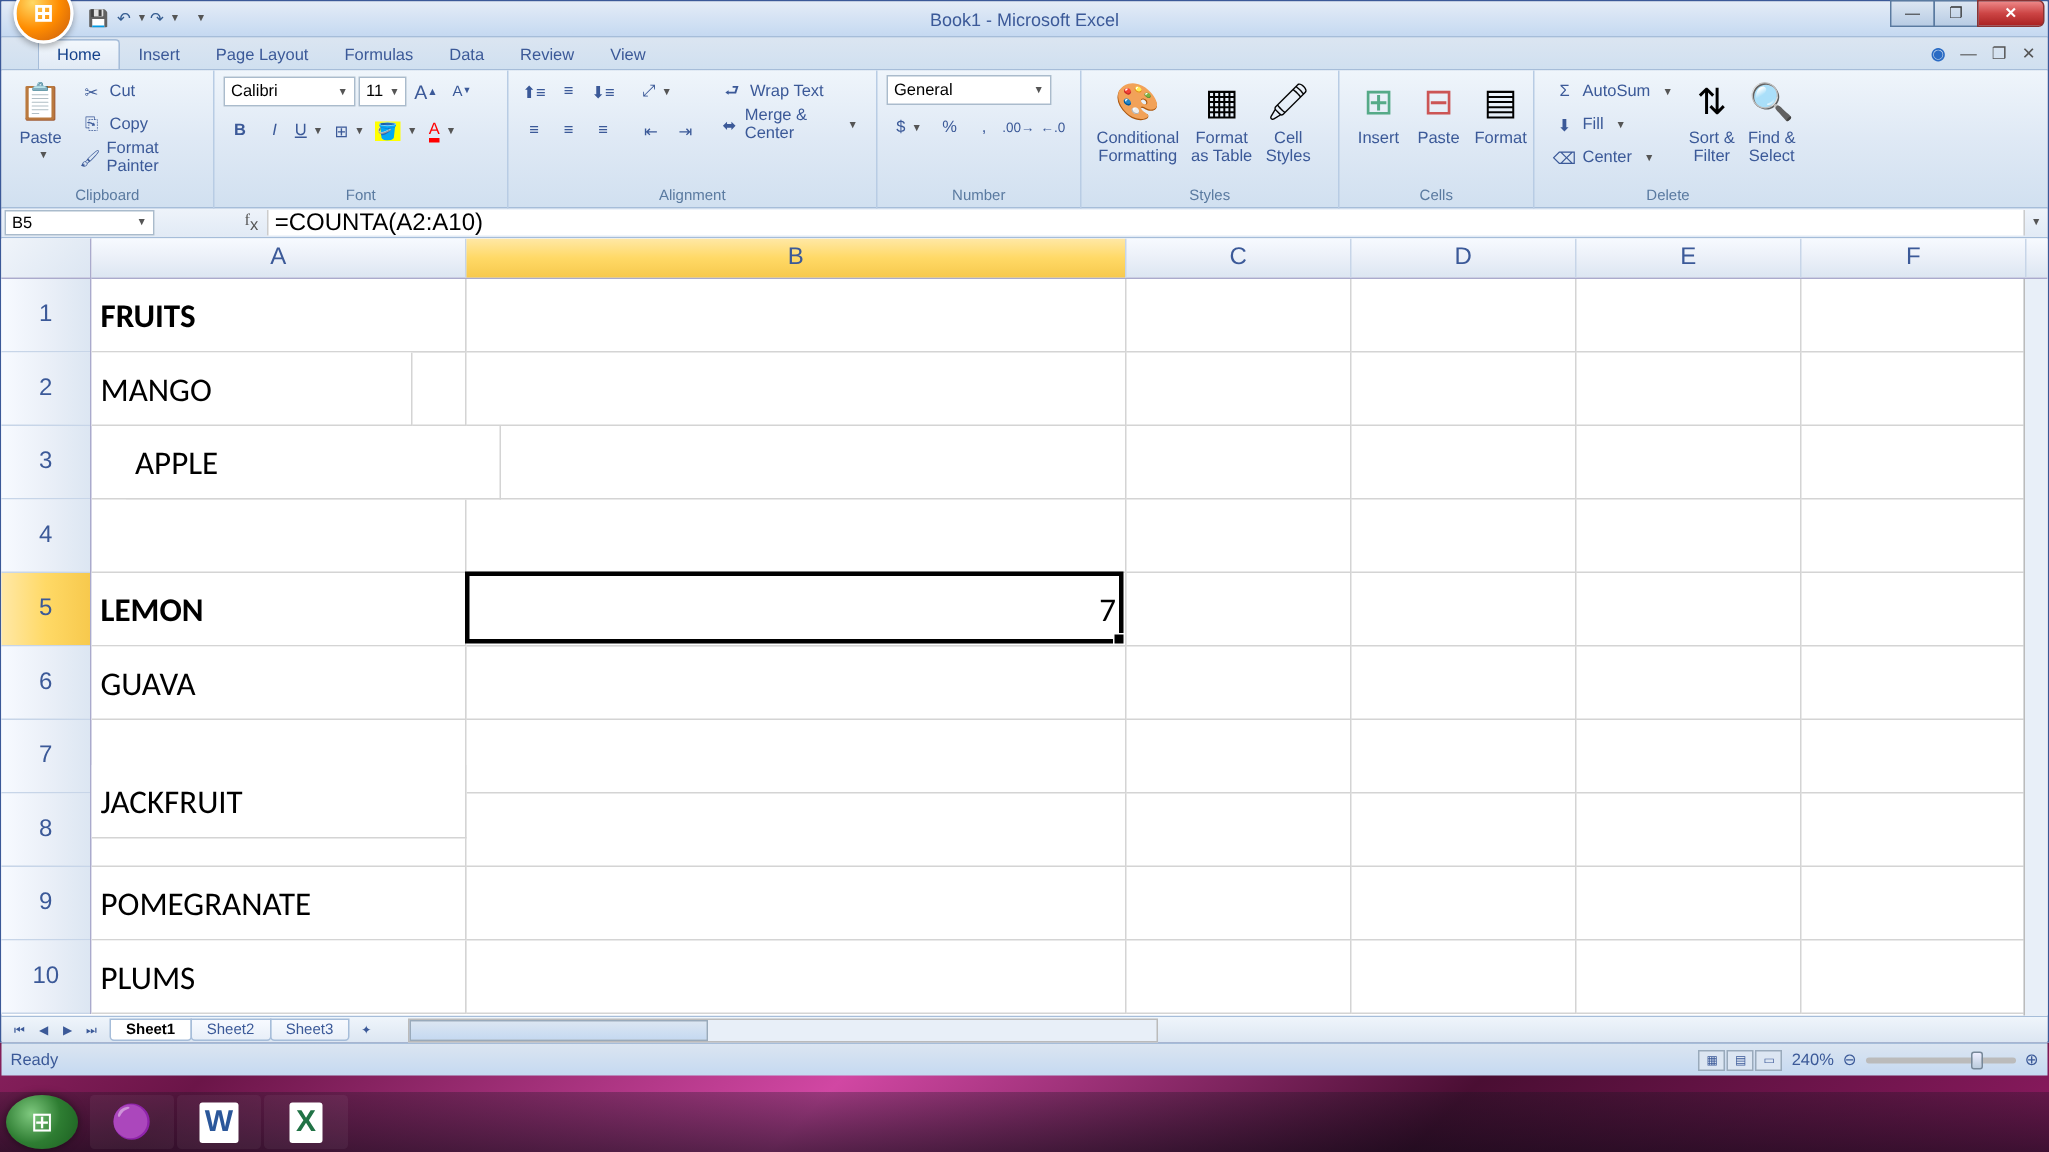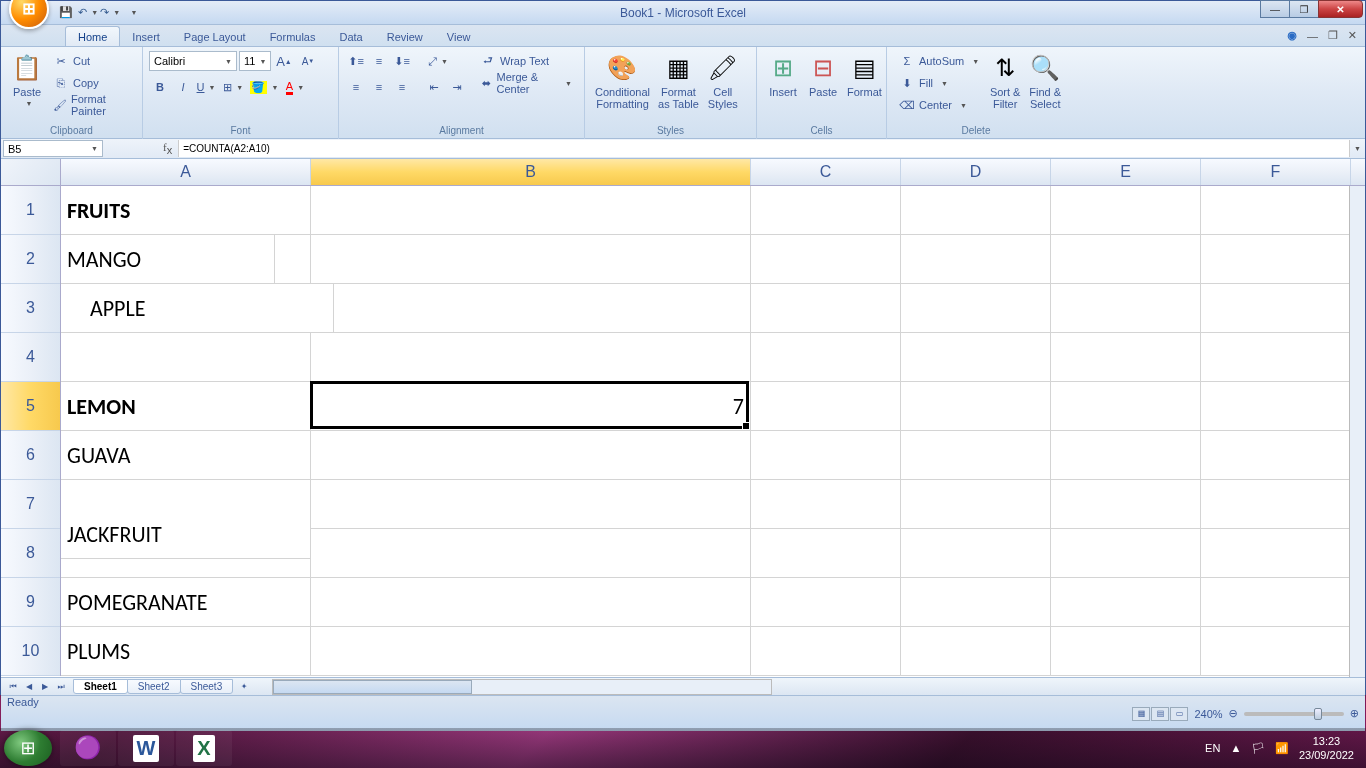--- a/index.html
+++ b/index.html
@@ -6,21 +6,21 @@
 body{width:1366px;height:768px;overflow:hidden;background:linear-gradient(135deg,#8b1a5f 0%,#b83280 20%,#6b1548 40%,#d147a3 60%,#4a0e33 80%,#8b1a5f 100%);position:relative}
 .window{position:absolute;top:0;left:0;right:0;height:695px;background:#fff;border:1px solid #3b5998;box-shadow:0 0 8px rgba(0,0,0,.5)}
 .titlebar{height:24px;background:linear-gradient(#e4ecf7,#c5d9f1);border-bottom:1px solid #a6bdd9;display:flex;align-items:center;position:relative}
 .qat{display:flex;align-items:center;gap:4px;padding-left:4px}
 .logo-btn{width:40px;height:40px;border-radius:50%;background:radial-gradient(circle at 30% 30%,#ffd966,#ff8c00,#c55a11);border:2px solid #fff;margin:-8px 4px 0 4px;position:relative;z-index:10;display:flex;align-items:center;justify-content:center;color:#fff;font-weight:bold;font-size:16px;box-shadow:0 2px 4px rgba(0,0,0,.3)}
 .qat-btn{width:18px;height:18px;display:flex;align-items:center;justify-content:center;color:#345b8f;cursor:pointer}
 .title{position:absolute;left:50%;transform:translateX(-50%);color:#3b5998;font-size:12px}
 .win-controls{position:absolute;right:2px;top:-1px;display:flex}
 .win-btn{width:30px;height:18px;display:flex;align-items:center;justify-content:center;border:1px solid #5a7aa0;background:linear-gradient(#dce6f2,#b8cce4);margin-left:-1px;cursor:pointer;font-size:10px;color:#333}
 .win-btn.close{background:linear-gradient(#e88,#c44,#a22);color:#fff;border-color:#833;border-top-right-radius:4px;border-bottom-right-radius:4px;width:45px;font-weight:bold}
-.tabs{height:22px;background:linear-gradient(#dbe5f1,#d0e0f0);display:flex;align-items:flex-end;padding-left:64px;border-bottom:1px solid #a6bdd9}
+.tabs{height:22px;background:linear-gradient(#dbe5f1,#d0e0f0);display:flex;align-items:flex-end;padding-left:24px;border-bottom:1px solid #a6bdd9}
 .tab{padding:4px 12px 3px;color:#3b5998;cursor:pointer;font-size:11px}
 .tab.active{background:linear-gradient(#f2f7fc,#e1eaf5);border:1px solid #a6bdd9;border-bottom:none;border-radius:3px 3px 0 0;color:#15428b;font-weight:500}
 .ribbon{height:92px;background:linear-gradient(#eff5fb,#dfe9f5,#d1e0f0);border-bottom:1px solid #a6bdd9;display:flex;position:relative}
 .help-area{position:absolute;right:8px;top:-18px;display:flex;gap:10px;align-items:center}
 .ribbon-group{border-right:1px solid #b8cce4;padding:3px 6px 1px;display:flex;flex-direction:column;position:relative;height:92px}
 .group-label{text-align:center;color:#5a7aa0;font-size:10px;margin-top:auto;padding-bottom:2px}
 .group-content{flex:1;display:flex;align-items:flex-start}
 .big-btn{display:flex;flex-direction:column;align-items:center;padding:2px 4px;cursor:pointer;text-align:center;gap:2px}
 .big-btn .icon{width:32px;height:32px;display:flex;align-items:center;justify-content:center;font-size:24px}
 .big-btn .label{color:#3b5998;font-size:11px;line-height:1.1}
@@ -33,21 +33,21 @@
 .font-size{width:32px}
 .dropdown-arrow{font-size:7px;color:#555;margin-left:4px}
 .icon-row{display:flex;gap:1px;align-items:center}
 .icon-btn{width:22px;height:22px;display:flex;align-items:center;justify-content:center;cursor:pointer;color:#3b5998;border-radius:2px}
 .icon-btn.wide{width:30px}
 .combo{border:1px solid #abc;background:#fff;padding:1px 4px;height:20px;display:flex;align-items:center;width:110px;justify-content:space-between;cursor:pointer}
 .namebox-row{height:20px;background:linear-gradient(#eef3fa,#e1eaf5);border-bottom:1px solid #a6bdd9;display:flex;align-items:center}
 .namebox{width:100px;border:1px solid #abc;background:#fff;padding:0 4px;margin:0 2px;height:17px;display:flex;align-items:center;justify-content:space-between;font-size:11px}
 .fx-area{display:flex;align-items:center;margin-left:8px;flex:1}
 .fx-icon{color:#555;margin-right:6px;font-family:serif}
-.formula-text{background:#fff;border-left:1px solid #ccc;padding-left:4px;flex:1;font-size:10px;height:17px;display:flex;align-items:center}
+.formula-text{background:#fff;border-left:1px solid #ccc;padding-left:4px;flex:1;font-size:16px;height:17px;display:flex;align-items:center}
 .grid-area{position:relative;height:518px;background:#fff;display:flex}
 .corner{width:60px;height:27px;background:linear-gradient(135deg,#f0f4fa,#dce6f2);border-right:1px solid #aac;border-bottom:1px solid #aac;cursor:pointer}
 .col-headers{display:flex;height:27px;background:linear-gradient(#f7faff,#ebf0f8,#dce6f2);border-bottom:1px solid #aac}
 .col-header{border-right:1px solid #c7d5e8;display:flex;align-items:center;justify-content:center;color:#3b5998;font-size:16px;cursor:pointer}
 .col-header.active{background:linear-gradient(#ffe8a6,#ffd966,#f7c94d)}
 .row-headers{width:60px;background:linear-gradient(#f7faff,#ebf0f8);border-right:1px solid #aac}
 .row-header{border-bottom:1px solid #c7d5e8;display:flex;align-items:center;justify-content:center;color:#3b5998;font-size:16px;height:49px;cursor:pointer;background:linear-gradient(90deg,#f7faff,#ebf0f8,#dce6f2)}
 .row-header.active{background:linear-gradient(90deg,#ffe8a6,#ffd966,#f7c94d)}
 .cells{position:relative;flex:1}
 .cell{position:absolute;border-right:1px solid #d4d4d4;border-bottom:1px solid #d4d4d4;padding:2px 6px;display:flex;align-items:center;font-size:22px;font-family:Calibri,sans-serif;color:#000;overflow:hidden}
@@ -55,21 +55,21 @@
 .cell.bold{font-weight:bold}
 .selection{position:absolute;border:3px solid #000;pointer-events:none;z-index:5}
 .selection::after{content:'';position:absolute;right:-4px;bottom:-4px;width:6px;height:6px;background:#000;border:1px solid #fff}
 .sheet-tabs{height:18px;background:linear-gradient(#eff5fb,#dce6f2);border-top:1px solid #a6bdd9;display:flex;align-items:center}
 .sheet-nav{display:flex;padding:0 4px}
 .sheet-nav-btn{width:16px;height:16px;display:flex;align-items:center;justify-content:center;cursor:pointer;font-size:8px;color:#3b5998}
 .sheet-tab{padding:1px 10px;border:1px solid #a6bdd9;background:linear-gradient(#f7faff,#e8eff8);cursor:pointer;font-size:10px;color:#3b5998;border-radius:0 0 3px 3px;margin-right:-1px}
 .sheet-tab.active{background:#fff;font-weight:bold;color:#000}
 .hscroll{flex:1;margin-left:20px;height:16px;background:#e8eff8;border:1px solid #bbb;position:relative;max-width:500px}
 .hscroll-thumb{position:absolute;left:0;width:40%;height:100%;background:linear-gradient(#dce6f2,#c5d9f1);border:1px solid #9ab}
-.statusbar{height:36px;background:linear-gradient(#dbe5f1,#c5d9f1);border-top:1px solid #a6bdd9;display:flex;justify-content:space-between;padding:0 6px;font-size:10px;color:#3b5998}
+.statusbar{height:22px;background:linear-gradient(#dbe5f1,#c5d9f1);border-top:1px solid #a6bdd9;display:flex;align-items:center;justify-content:space-between;padding:0 6px;font-size:10px;color:#3b5998}
 .zoom-area{display:flex;align-items:center;gap:6px}
 .view-btns{display:flex;gap:1px}
 .view-btn{width:18px;height:14px;border:1px solid #9ab;background:#dce6f2;cursor:pointer;display:flex;align-items:center;justify-content:center;font-size:8px}
 .zoom-slider{width:100px;height:4px;background:#bbb;position:relative;border-radius:2px}
 .zoom-thumb{position:absolute;left:70%;top:-4px;width:8px;height:12px;background:linear-gradient(#eef,#bcd);border:1px solid #789;border-radius:2px;cursor:pointer}
 .taskbar{position:absolute;bottom:0;left:0;right:0;height:40px;background:linear-gradient(rgba(20,20,30,.3),rgba(10,10,20,.6));display:flex;align-items:center;padding:0 4px;justify-content:space-between}
 .start-btn{width:48px;height:36px;border-radius:50%;background:radial-gradient(circle at 35% 35%,#7fc97f,#2e7d32,#1b5e20);display:flex;align-items:center;justify-content:center;cursor:pointer;box-shadow:0 0 6px rgba(0,0,0,.5)}
 .task-items{display:flex;gap:2px;margin-left:8px}
 .task-item{width:56px;height:36px;display:flex;align-items:center;justify-content:center;cursor:pointer;border-radius:3px;background:rgba(255,255,255,.05)}
 .sys-tray{display:flex;align-items:center;gap:10px;color:#fff;font-size:11px;padding-right:8px}
@@ -216,20 +216,36 @@
           <div class="small-btn">
               <span class="icon">⬌</span>
               <span>Merge &amp; Center</span>
               <span class="dropdown-arrow">▼</span>
             </div>
         </div>
       </div>
       <div class="group-label">Alignment</div>
     </div>
 
+    <div class="ribbon-group" style="width:136px">
+      <div class="group-content" style="flex-direction:column;gap:4px">
+        <div class="combo">
+            <span>General</span>
+            <span class="dropdown-arrow">▼</span>
+          </div>
+        <div class="icon-row">
+          <div class="icon-btn wide">$<span class="dropdown-arrow">▼</span></div>
+          <div class="icon-btn">%</div>
+          <div class="icon-btn">,</div>
+          <div class="icon-btn" style="font-size:9px">.00→</div>
+          <div class="icon-btn" style="font-size:9px">←.0</div>
+        </div>
+      </div>
+      <div class="group-label">Number</div>
+    </div>
 
     <div class="ribbon-group" style="width:172px">
       <div class="group-content">
         <div class="big-btn">
             <span class="icon">🎨</span>
             <span class="label" style="white-space:pre-line">Conditional
 Formatting</span>
           </div>
         <div class="big-btn">
             <span class="icon">▦</span>
@@ -457,23 +473,13 @@
           <span style="font-size:22px">🟣</span>
         </div>
       <div class="task-item">
           <span style="color:#2b579a;font-size:20px;font-weight:bold;background:#fff;padding:2px 4px;border-radius:2px">W</span>
         </div>
       <div class="task-item">
           <span style="color:#217346;font-size:20px;font-weight:bold;background:#fff;padding:2px 4px;border-radius:2px">X</span>
         </div>
     </div>
   </div>
-  <div class="sys-tray">
-    <span>EN</span>
-    <span>▲</span>
-    <span>🏳</span>
-    <span>📶</span>
-    <div class="clock">
-      <div>13:23</div>
-      <div>23/09/2022</div>
-    </div>
-  </div>
 </div>
 
 </body></html>

